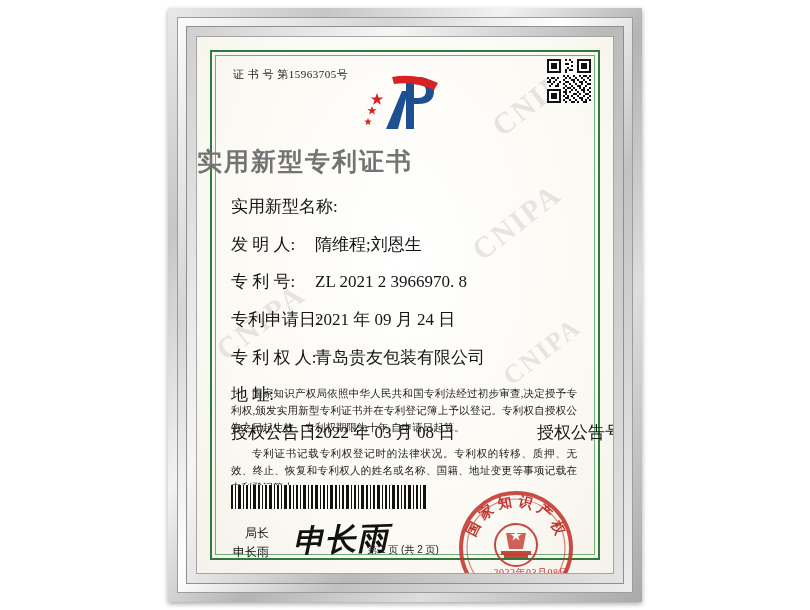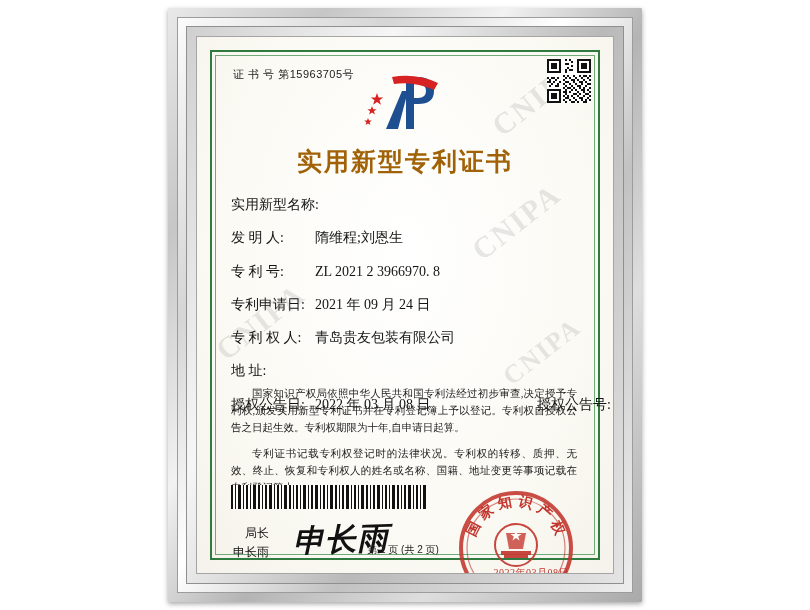--- a/index.html
+++ b/index.html
@@ -127,21 +127,21 @@
     height: 44px;
     background: #ffffff;
   }
   .qr svg { display: block; }
 
   
   .cert-no {
     position: absolute;
     left: 36px;
     top: 30px;
-    font-family: Liberation Sans, sans-serif;
+    font-family: Liberation Serif, serif;
     font-size: 11px;
     color: #1b1b1b;
     letter-spacing: 0.5px;
     white-space: nowrap;
   }
 
   
   .emblem {
     position: absolute;
     left: 50%;
@@ -150,41 +150,40 @@
     width: 118px;
     height: 64px;
   }
 
   
   .main-title {
     position: absolute;
     left: 0;
     right: 0;
     top: 108px;
-    text-align: center;
     font-family: "Liberation Serif", serif;
     font-weight: bold;
     font-size: 25px;
     letter-spacing: 2px;
-    color: #a16207;
+    color: #737373;
   }
 
   
   .fields {
     position: absolute;
     left: 34px;
     right: 26px;
     top: 158px;
   }
   .field-row {
     display: flex;
     align-items: flex-start;
     margin-bottom: 13px;
     font-family: "Liberation Serif", serif;
-    font-size: 14px;
+    font-size: 17px;
     color: #141414;
     line-height: 1.45;
   }
   .field-label {
     flex: 0 0 auto;
     width: 84px;
     white-space: nowrap;
   }
   .field-value {
     flex: 1 1 auto;

